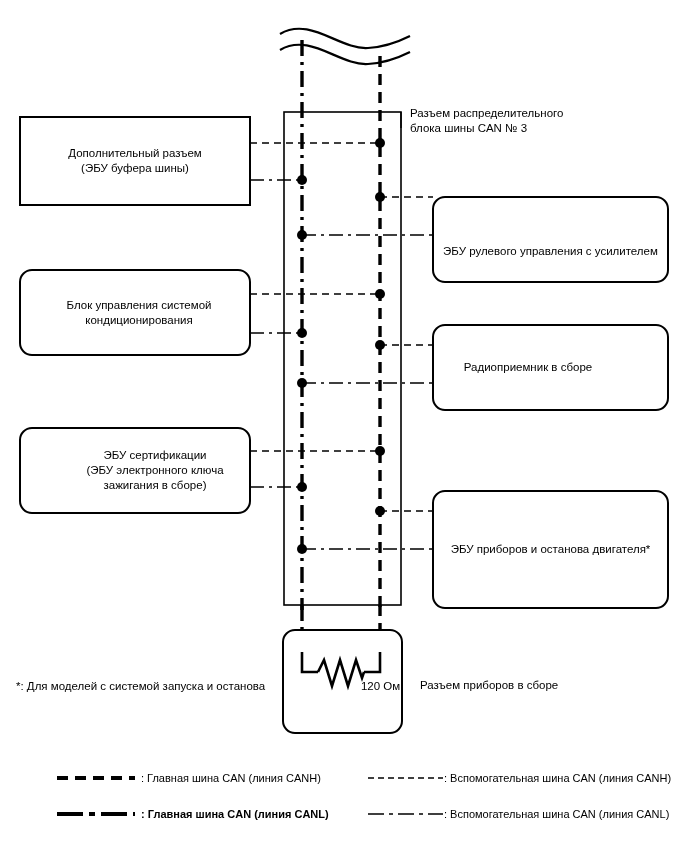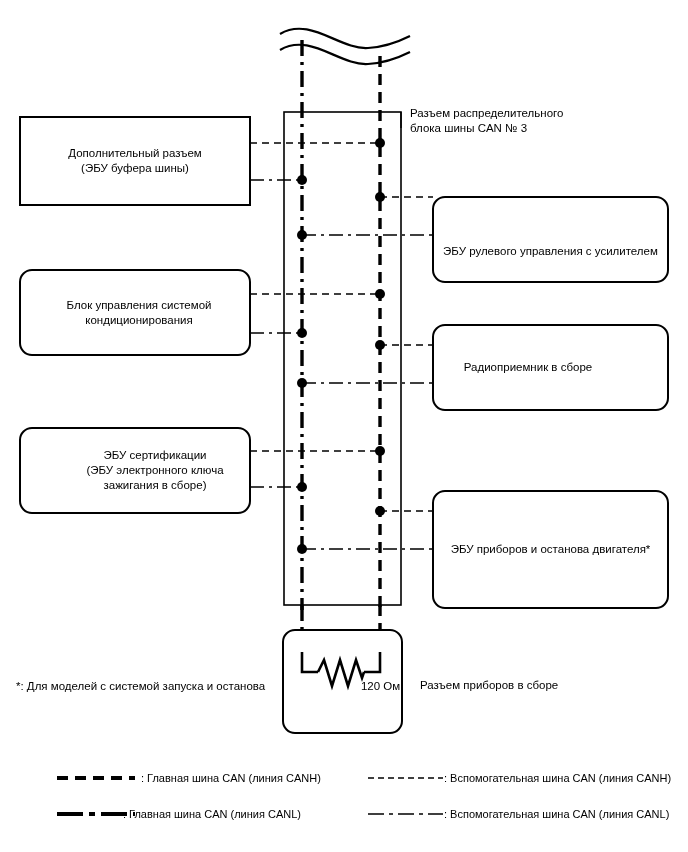--- a/index.html
+++ b/index.html
@@ -174,17 +174,17 @@
   <div class="resistor-label" style="left:283px;top:680px;width:119px;margin-left:38px;">120 Ом</div>
 
   <div class="freetext" style="left:420px;top:678px;width:240px;">Разъем приборов в сборе</div>
 
   <div class="freetext" style="left:16px;top:679px;width:300px;">*: Для моделей с системой запуска и останова</div>
 
   <div class="legend-text" style="left:141px;top:771px;">: Главная шина CAN (линия CANH)</div>
 
   <div class="legend-text" style="left:444px;top:771px;">: Вспомогательная шина CAN (линия CANH)</div>
 
-  <div class="legend-text" style="left:123px;top:807px;">: Главная шина CAN (линия CANL)</div>
+  <div class="legend-text" style="left:141px;top:807px;font-weight:bold;">: Главная шина CAN (линия CANL)</div>
 
   <div class="legend-text" style="left:444px;top:807px;">: Вспомогательная шина CAN (линия CANL)</div>
 
 </div>
 
 </body></html>

